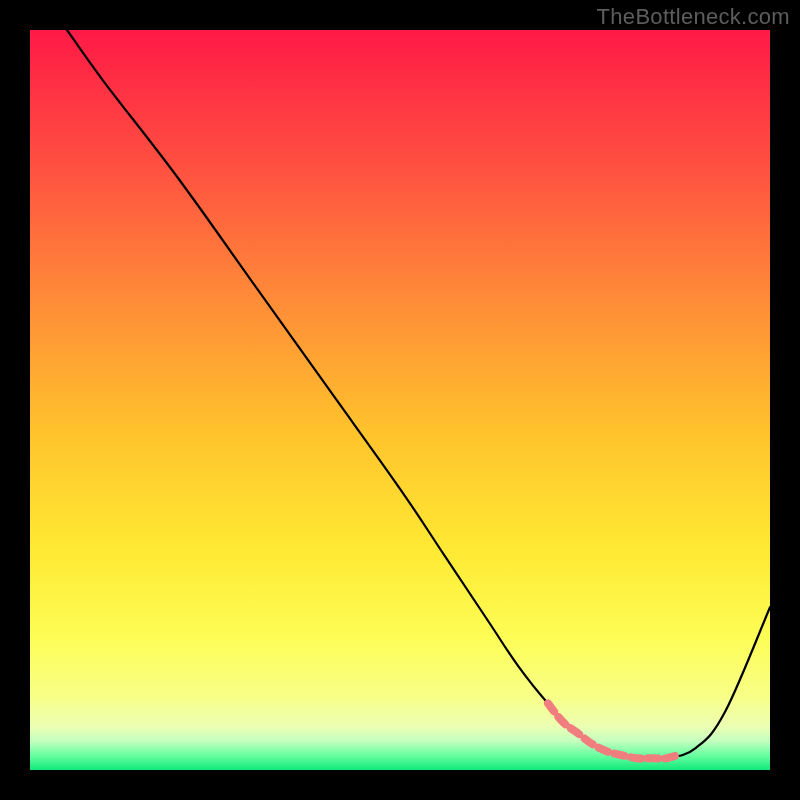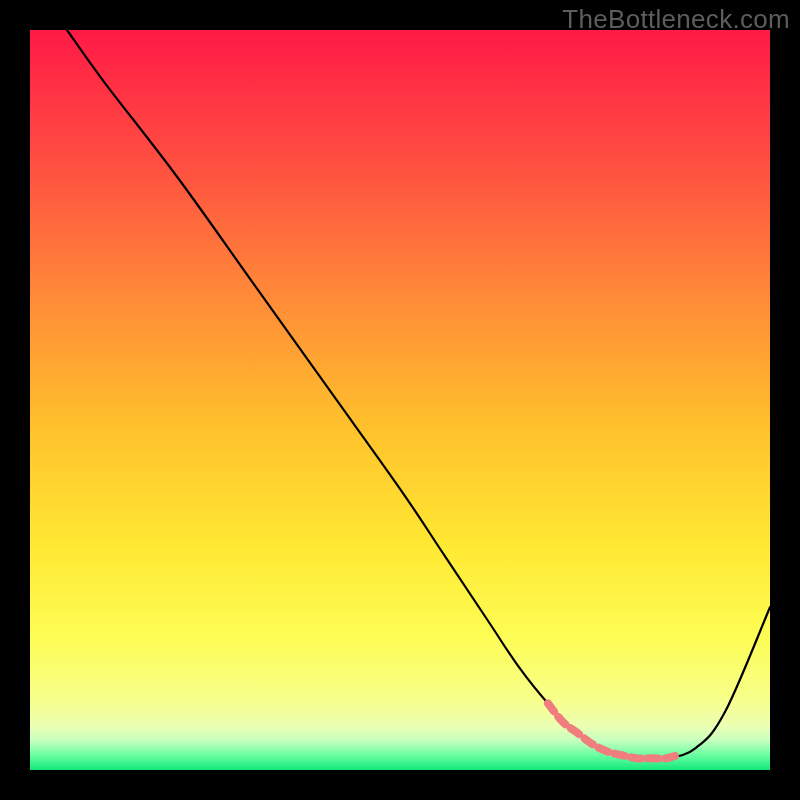--- a/index.html
+++ b/index.html
@@ -14,21 +14,21 @@
   .container {
     position: relative;
     width: 800px;
     height: 800px;
   }
   .watermark {
     position: absolute;
     top: 4px;
     right: 10px;
     color: #5d5d5d;
-    font-size: 26px;
+    font-size: 22px;
     font-weight: 400;
     letter-spacing: 0.3px;
     z-index: 5;
   }
   .plot-area {
     position: absolute;
     left: 30px;
     top: 30px;
     width: 740px;
     height: 740px;

